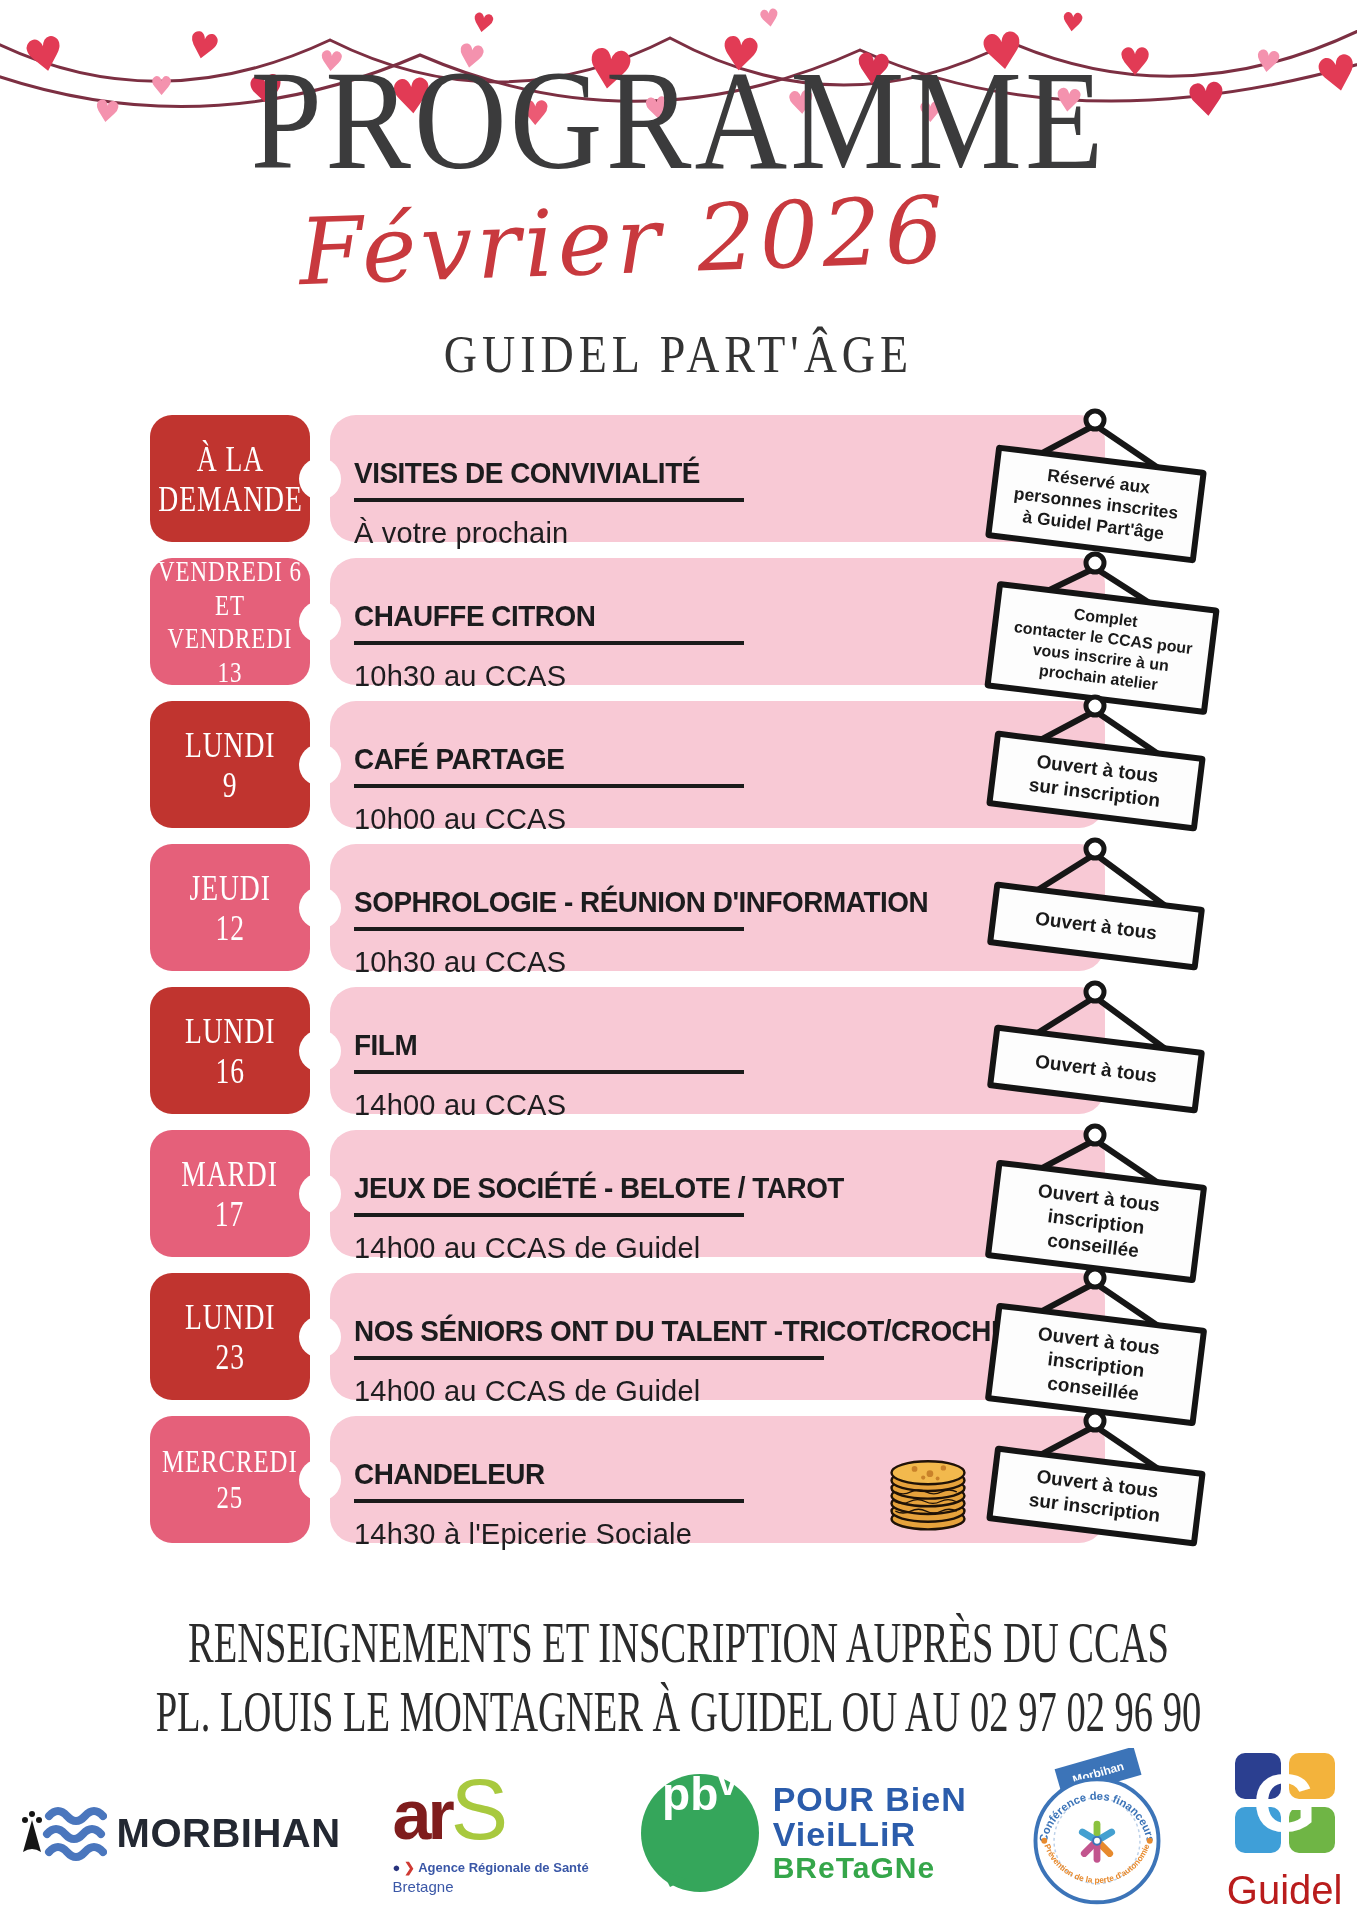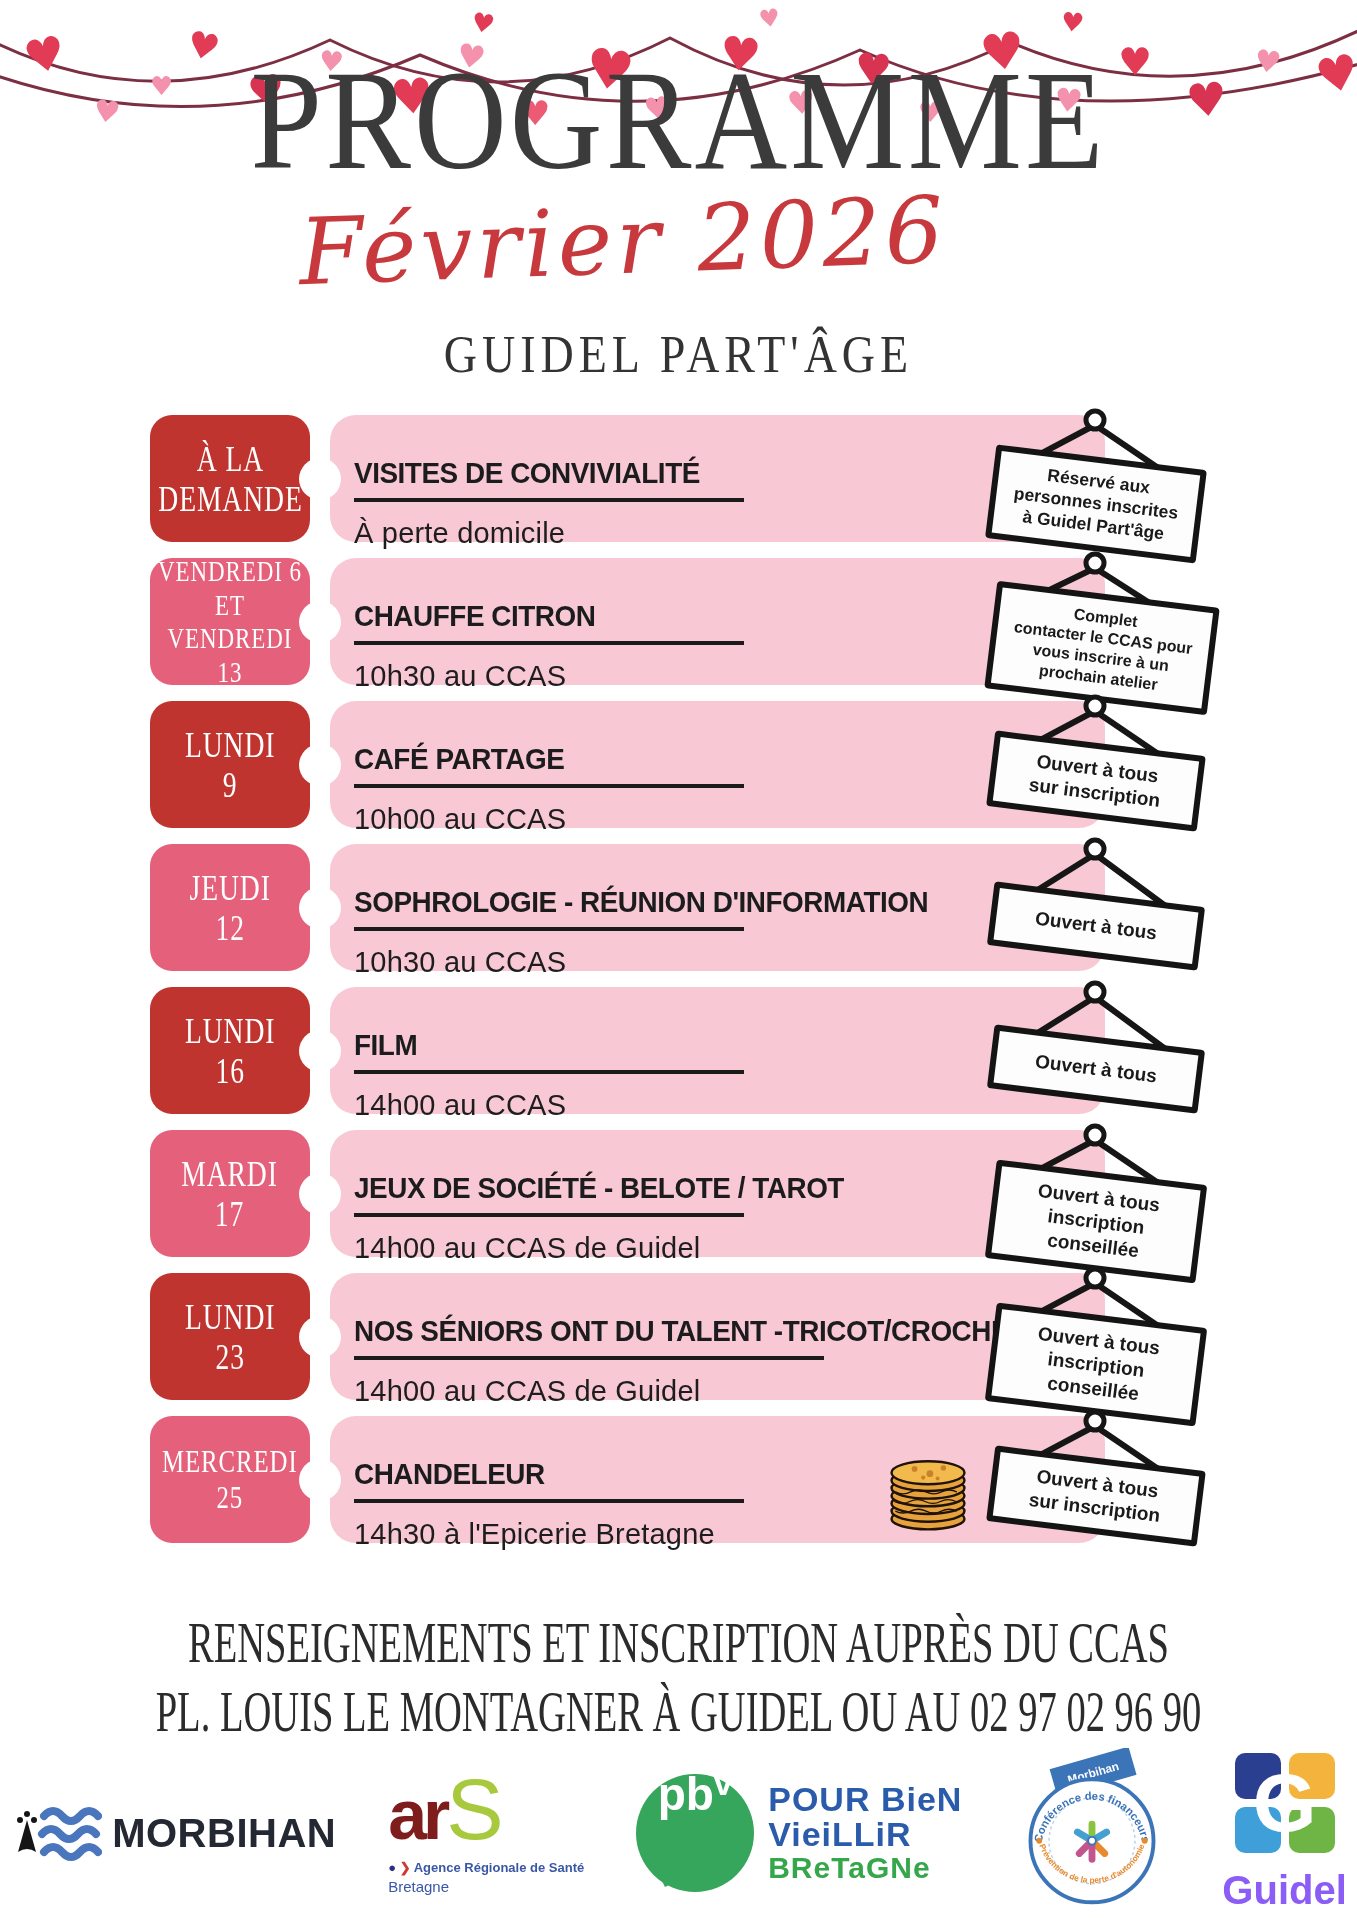--- a/index.html
+++ b/index.html
@@ -84,21 +84,21 @@
   .pbv-l3{font-size:30px;color:#35a64a;margin-top:2px;}
   .guidel{display:block;text-align:center;}
   .guidel-grid{position:relative;width:100px;height:100px;margin:0 auto;}
   .gsq{position:absolute;width:46px;height:46px;border-radius:10px;}
   .gsq.tl{left:0;top:0;background:#2b3f90;}
   .gsq.tr{right:0;top:0;background:#f3b33c;}
   .gsq.bl{left:0;bottom:0;background:#3f9fd8;}
   .gsq.br{right:0;bottom:0;background:#6fb545;}
   .guidel-g{position:absolute;left:0;top:0;width:100px;height:100px;display:flex;align-items:center;
     justify-content:center;font-weight:bold;font-size:82px;color:#fff;line-height:1;}
-  .guidel-name{font-weight:bold;font-size:40px;color:#8b5cf6;margin-top:15px;}
+  .guidel-name{font-weight:normal;font-size:40px;color:#b91c1c;margin-top:15px;}
   .conf-badge{display:block;}
 </style>
 </head>
 <body>
 
 <div class="page">
 
   <svg class="garland" width="1357" height="160" viewBox="0 0 1357 160">
     <path d="M-20,35 Q150,125 330,40 Q500,125 670,38 Q840,130 1010,42 Q1190,120 1380,20"></path>
     <path d="M-20,70 Q200,150 420,55 Q640,150 860,50 Q1080,148 1380,58" stroke-width="2.5"></path>
@@ -138,21 +138,21 @@
 
     <div class="event">
       <div class="badge">
           <span class="badge-text prewrap">À LA
 DEMANDE</span>
         </div>
       <div class="notch"></div>
       <div class="card">
         <div class="card-title"><span>VISITES DE CONVIVIALITÉ</span></div>
         <div class="underline"></div>
-        <div class="card-detail">À perte domicile</div>
+        <div class="card-detail">À votre prochain</div>
       </div>
       <div class="hanger">
         <svg class="strings" width="232" height="100" viewBox="0 0 232 100">
           <line x1="105" y1="18" x2="22" y2="62"></line>
             <line x1="105" y1="18" x2="208" y2="88"></line>
             <circle cx="105" cy="13" r="9"></circle>
         </svg>
         <div class="board prewrap">Réservé aux
 personnes inscrites
 à Guidel Part'âge</div>
@@ -296,21 +296,21 @@
 
     <div class="event">
       <div class="badge">
           <span class="badge-text prewrap">MERCREDI
 25</span>
         </div>
       <div class="notch"></div>
       <div class="card">
         <div class="card-title"><span>CHANDELEUR</span></div>
         <div class="underline"></div>
-        <div class="card-detail">14h30 à l'Epicerie Bretagne</div>
+        <div class="card-detail">14h30 à l'Epicerie Sociale</div>
         <svg class="crepes" width="96" height="96" viewBox="0 0 100 100">
           <g stroke="#1f1207" stroke-width="2.5" fill="#e6a23c">
             <ellipse cx="50" cy="80" rx="38" ry="11"></ellipse>
             <ellipse cx="50" cy="72" rx="38" ry="11"></ellipse>
             <ellipse cx="50" cy="64" rx="38" ry="11"></ellipse>
             <ellipse cx="50" cy="56" rx="38" ry="11"></ellipse>
             <ellipse cx="50" cy="48" rx="38" ry="11"></ellipse>
             <ellipse cx="50" cy="40" rx="38" ry="11"></ellipse>
             <ellipse cx="50" cy="32" rx="38" ry="12" fill="#f2b94d"></ellipse>
           </g>

